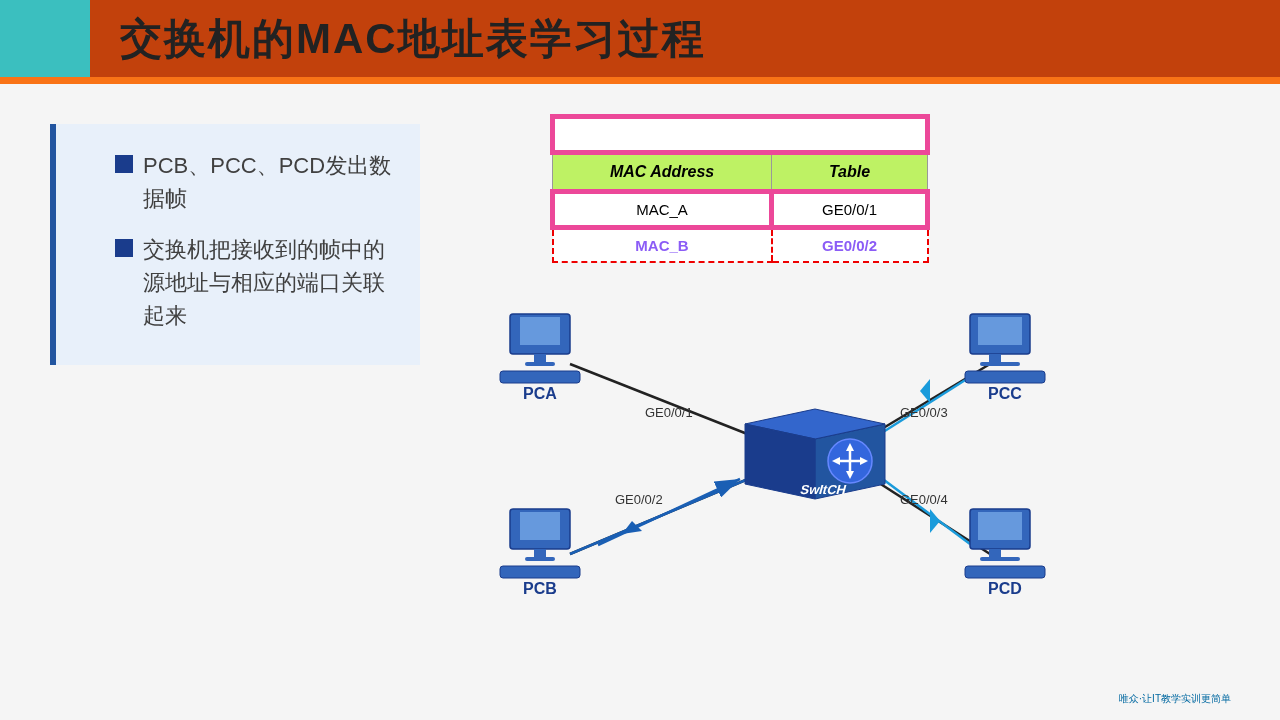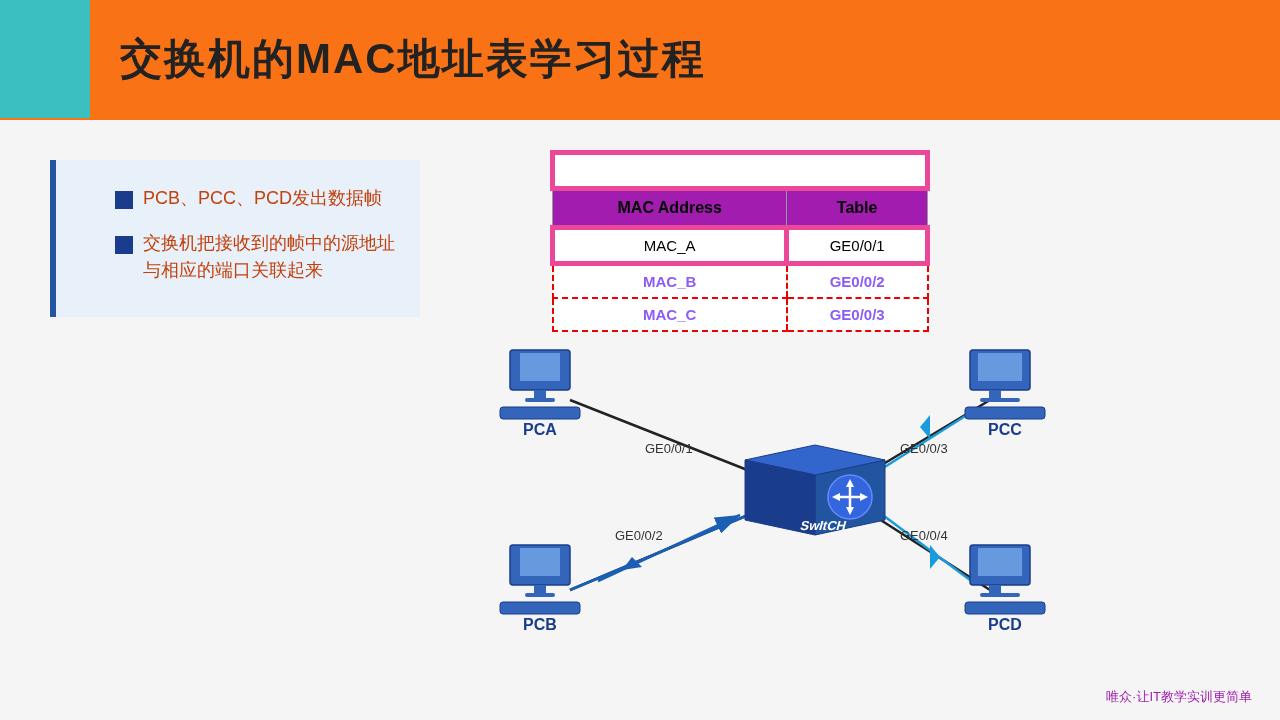--- a/index.html
+++ b/index.html
@@ -9,23 +9,23 @@
       background: #f5f5f5;
       font-family: 'Microsoft YaHei', 'SimHei', Arial, sans-serif;
       overflow: hidden;
       position: relative;
     }
 
     
     .header {
       display: flex;
       align-items: stretch;
-      height: 120px;
-      background: #f97316;
-      border-bottom: 2px solid #f97316;
+      height: 84px;
+      background: #c2410c;
+      border-bottom: 7px solid #f97316;
     }
     .header-accent {
       width: 90px;
       background: #3bbfbf;
       flex-shrink: 0;
     }
     .header-title {
       display: flex;
       align-items: center;
       padding-left: 30px;
@@ -51,23 +51,23 @@
       border-left: 6px solid #2255a0;
       padding: 25px 20px 25px 20px;
       flex-shrink: 0;
       margin-top: 10px;
       height: fit-content;
     }
     .bullet-item {
       display: flex;
       align-items: flex-start;
       margin-bottom: 18px;
-      font-size: 18px;
+      font-size: 22px;
       line-height: 1.5;
-      color: #c2410c;
+      color: #404040;
       padding-left: 39px;
     }
     .bullet-item:last-child { margin-bottom: 8px; }
     .bullet-square {
       width: 18px;
       height: 18px;
       background: #1a3c8c;
       flex-shrink: 0;
       margin-top: 6px;
       margin-right: 10px;
@@ -92,26 +92,27 @@
     }
     .mac-table-header {
       background: #1a5fb4;
       color: #fff;
       font-size: 18px;
       font-weight: bold;
       text-align: center;
       padding: 10px;
     }
     .mac-table th {
-      background: #a21caf;
+      background: #bef264;
       border: 1px solid #999;
-      padding: 8px 27px;
+      padding: 8px 12px;
       font-size: 16px;
       font-weight: bold;
       text-align: center;
+      font-style: italic;
     }
     .mac-table td {
       background: #fff;
       border: 5px solid #ec4899;
       padding: 7px 16px;
       font-size: 15px;
       text-align: center;
     }
     .mac-table tr.highlighted td {
       border: 2px dashed #e00;
@@ -129,23 +130,23 @@
       top: 195px;
       left: 0;
       width: 700px;
       height: 340px;
     }
 
     
     .footer {
       position: absolute;
       bottom: 14px;
-      right: 28px;
-      font-size: 13px;
-      color: #a21caf;
+      right: 49px;
+      font-size: 10px;
+      color: #0369a1;
     }
   </style>
 </head>
 <body>
 
 <div class="header">
   <div class="header-accent"></div>
   <div class="header-title">交换机的MAC地址表学习过程</div>
 </div>
 
@@ -177,24 +178,20 @@
         </thead>
         <tbody>
           <tr>
             <td>MAC_A</td>
             <td>GE0/0/1</td>
           </tr>
           <tr class="highlighted">
             <td>MAC_B</td>
             <td>GE0/0/2</td>
           </tr>
-          <tr class="highlighted">
-            <td>MAC_C</td>
-            <td>GE0/0/3</td>
-          </tr>
         </tbody>
       </table>
     </div>
 
     <div class="net-diagram">
       <svg width="700" height="340">
 
         <line x1="120" y1="55" x2="310" y2="130" stroke="#222" stroke-width="2.5"></line>
 
         <line x1="120" y1="245" x2="310" y2="165" stroke="#222" stroke-width="2.5"></line>

